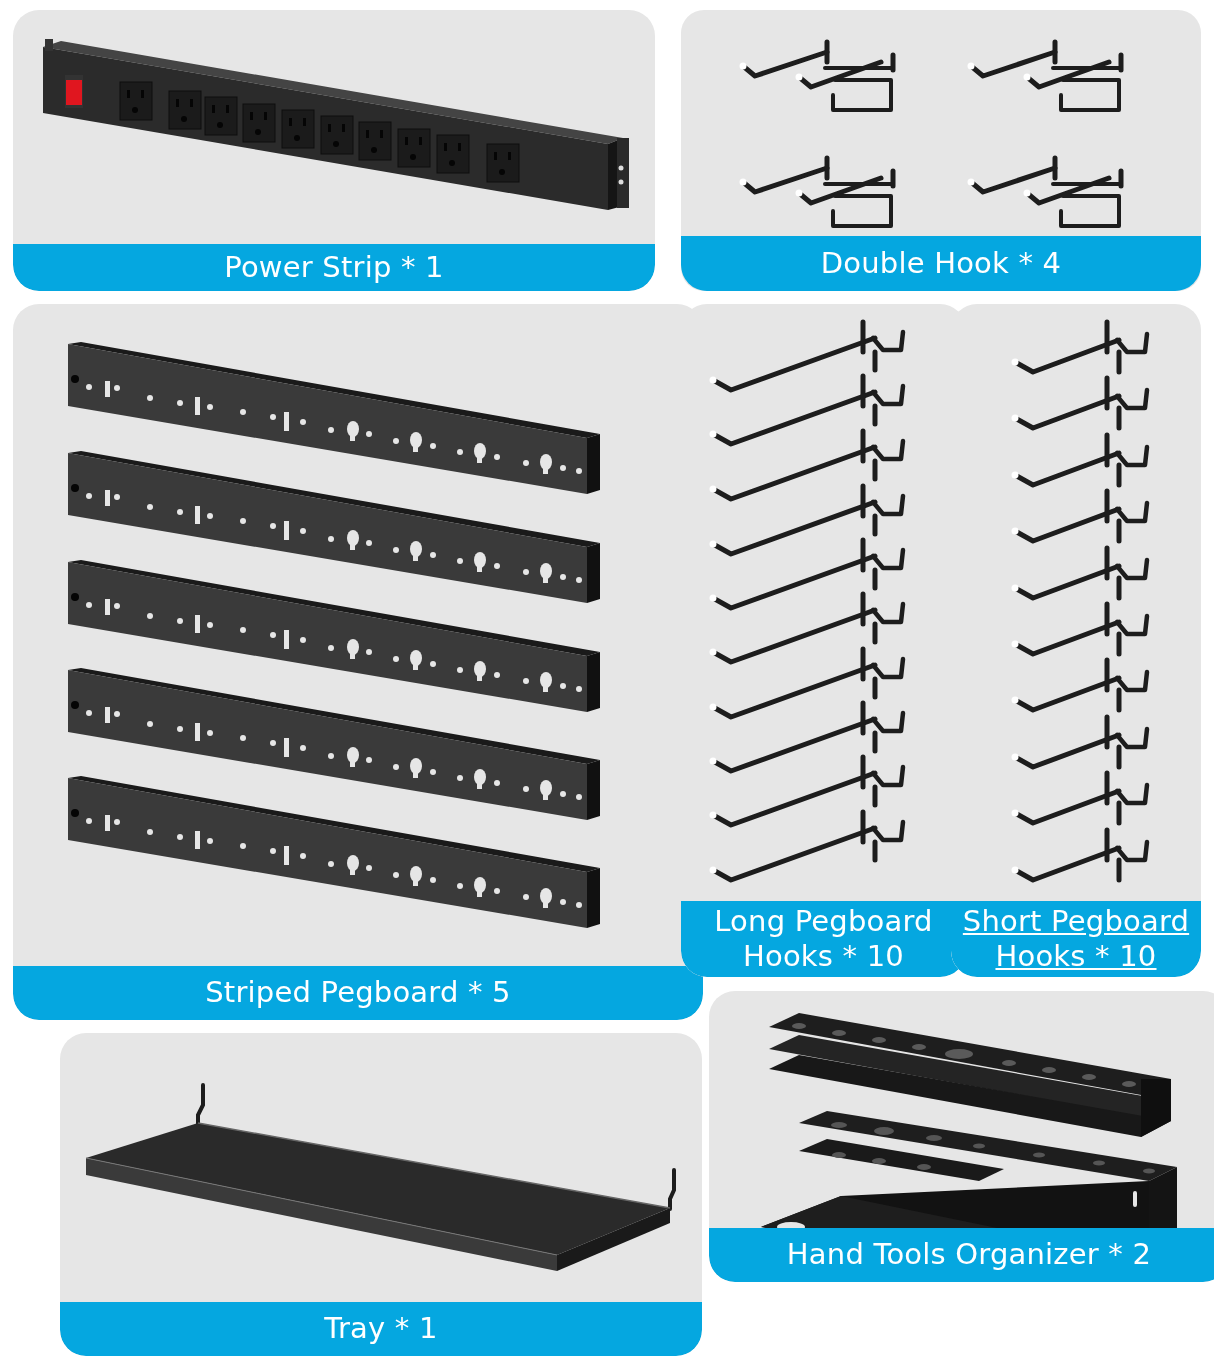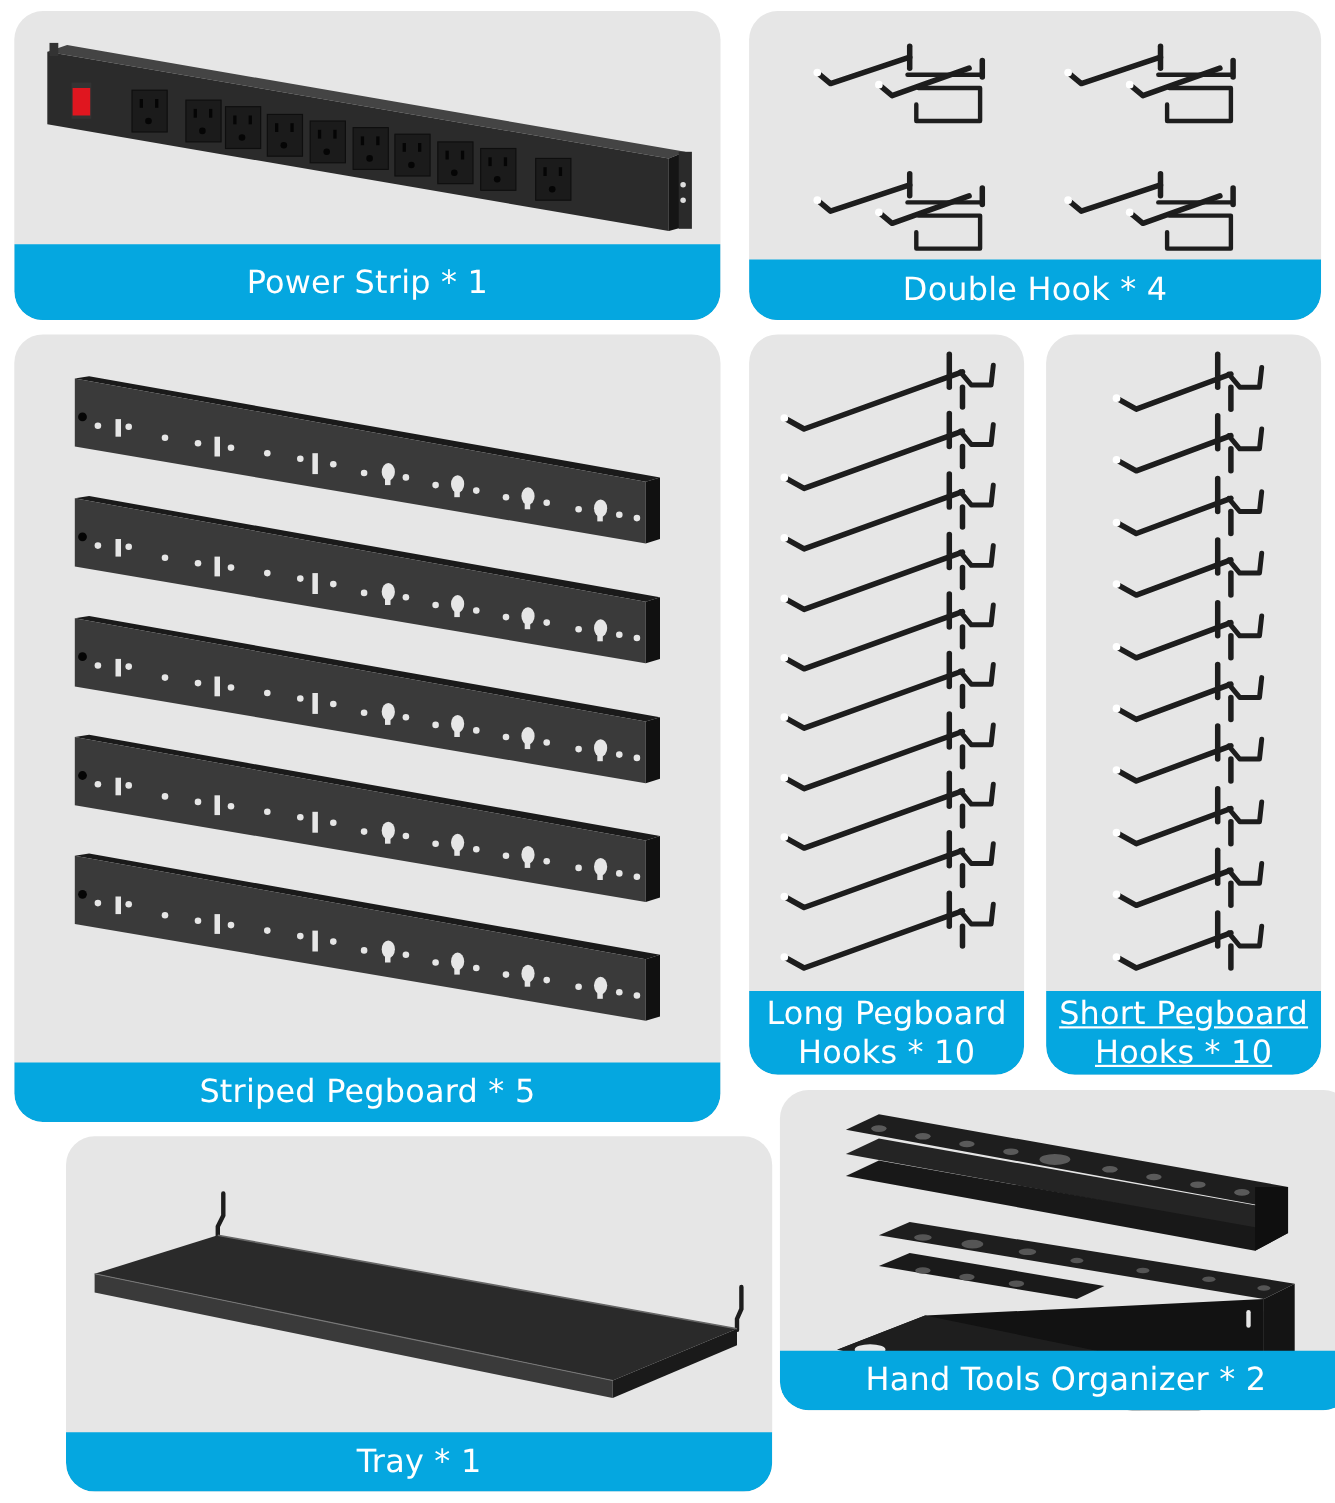--- a/index.html
+++ b/index.html
@@ -82,26 +82,26 @@
           <circle cx="400" cy="147" r="3"></circle>
         <rect x="431" y="133" width="3" height="8"></rect>
           <rect x="445" y="133" width="3" height="8"></rect>
           <circle cx="439" cy="153" r="3"></circle>
         <rect x="481" y="142" width="3" height="8"></rect>
           <rect x="495" y="142" width="3" height="8"></rect>
           <circle cx="489" cy="162" r="3"></circle>
       </g>
     </svg>
   </div>
-  <div class="label" style="height:69px;">
+  <div class="label" style="height:47px;">
     <span>Power Strip * 1</span>
   </div>
 </div>
 
-<div class="card" style="left:681px; top:10px; width:520px; height:281px;">
+<div class="card" style="left:681px; top:10px; width:520px; height:281px;border-radius:23px;">
   <div class="art">
     <svg width="520" height="226" viewBox="0 0 520 226">
       <defs>
         <g id="dhook">
           <g fill="none" stroke="#1d1d1d" stroke-width="5" stroke-linecap="round" stroke-linejoin="round">
             <polyline points="0,26 12,36 84,12"></polyline>
             <polyline points="56,37 68,47 138,22"></polyline>
             <line x1="84" y1="2" x2="84" y2="22"></line>
             <line x1="150" y1="15" x2="150" y2="30"></line>
             <polyline points="90,55 90,70 148,70 148,40 92,40" stroke-width="4"></polyline>
@@ -115,21 +115,21 @@
       <use href="#dhook" x="290" y="30"></use>
       <use href="#dhook" x="62" y="146"></use>
       <use href="#dhook" x="290" y="146"></use>
     </svg>
   </div>
   <div class="label" style="height:55px;">
     <span>Double Hook * 4</span>
   </div>
 </div>
 
-<div class="card" style="left:13px; top:304px; width:642px; height:716px;">
+<div class="card" style="left:13px; top:304px; width:642px; height:716px;padding-left:48px;">
   <div class="art">
     <svg width="642" height="660" viewBox="0 0 642 660">
       <defs>
         <g id="strip">
           <polygon points="55,40 68,38 587,130 574,134" fill="#1a1a1a"></polygon>
           <polygon points="55,40 574,134 574,190 55,102" fill="#3a3a3a"></polygon>
           <polygon points="574,134 587,130 587,186 574,190" fill="#111"></polygon>
           <circle cx="62" cy="75" r="4" fill="#050505"></circle>
           <g fill="#e6e6e6">
             <circle cx="76" cy="83" r="3"></circle>
@@ -168,21 +168,21 @@
       <use href="#strip" x="0" y="218"></use>
       <use href="#strip" x="0" y="326"></use>
       <use href="#strip" x="0" y="434"></use>
     </svg>
   </div>
   <div class="label" style="height:54px;">
     <span>Striped Pegboard * 5</span>
   </div>
 </div>
 
-<div class="card" style="left:681px; top:304px; width:250px; height:673px;">
+<div class="card" style="left:681px; top:304px; width:250px; height:673px;padding-left:35px;">
   <div class="art">
     <svg width="250" height="590" viewBox="0 0 250 590">
       <defs>
         <g id="lhook">
           <g fill="none" stroke="#1d1d1d" stroke-linecap="round" stroke-linejoin="round">
             <polyline points="0,58 18,68 162,16" stroke-width="5"></polyline>
             <line x1="150" y1="0" x2="150" y2="30" stroke-width="5"></line>
             <line x1="162" y1="30" x2="162" y2="48" stroke-width="5"></line>
             <polyline points="160,16 170,28 188,28 190,10" stroke-width="4.5"></polyline>
           </g>

